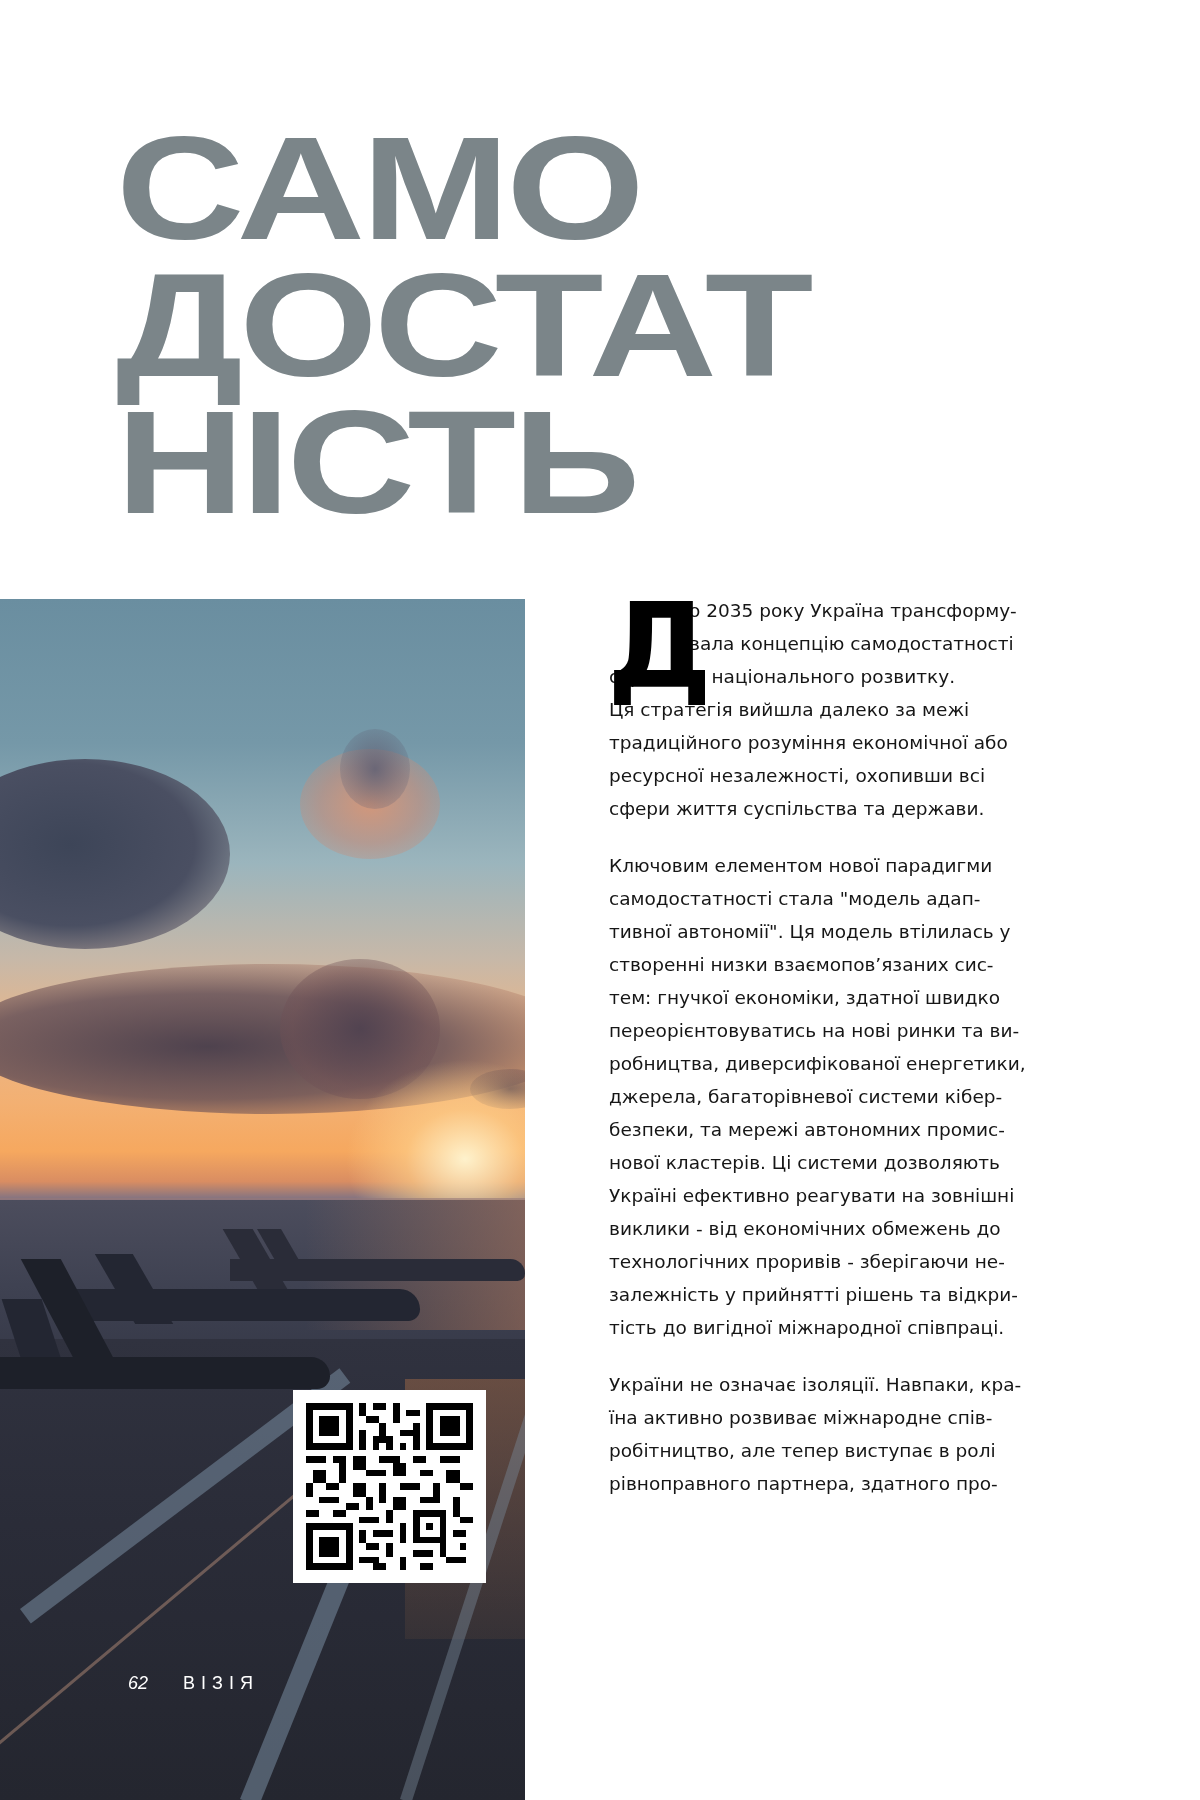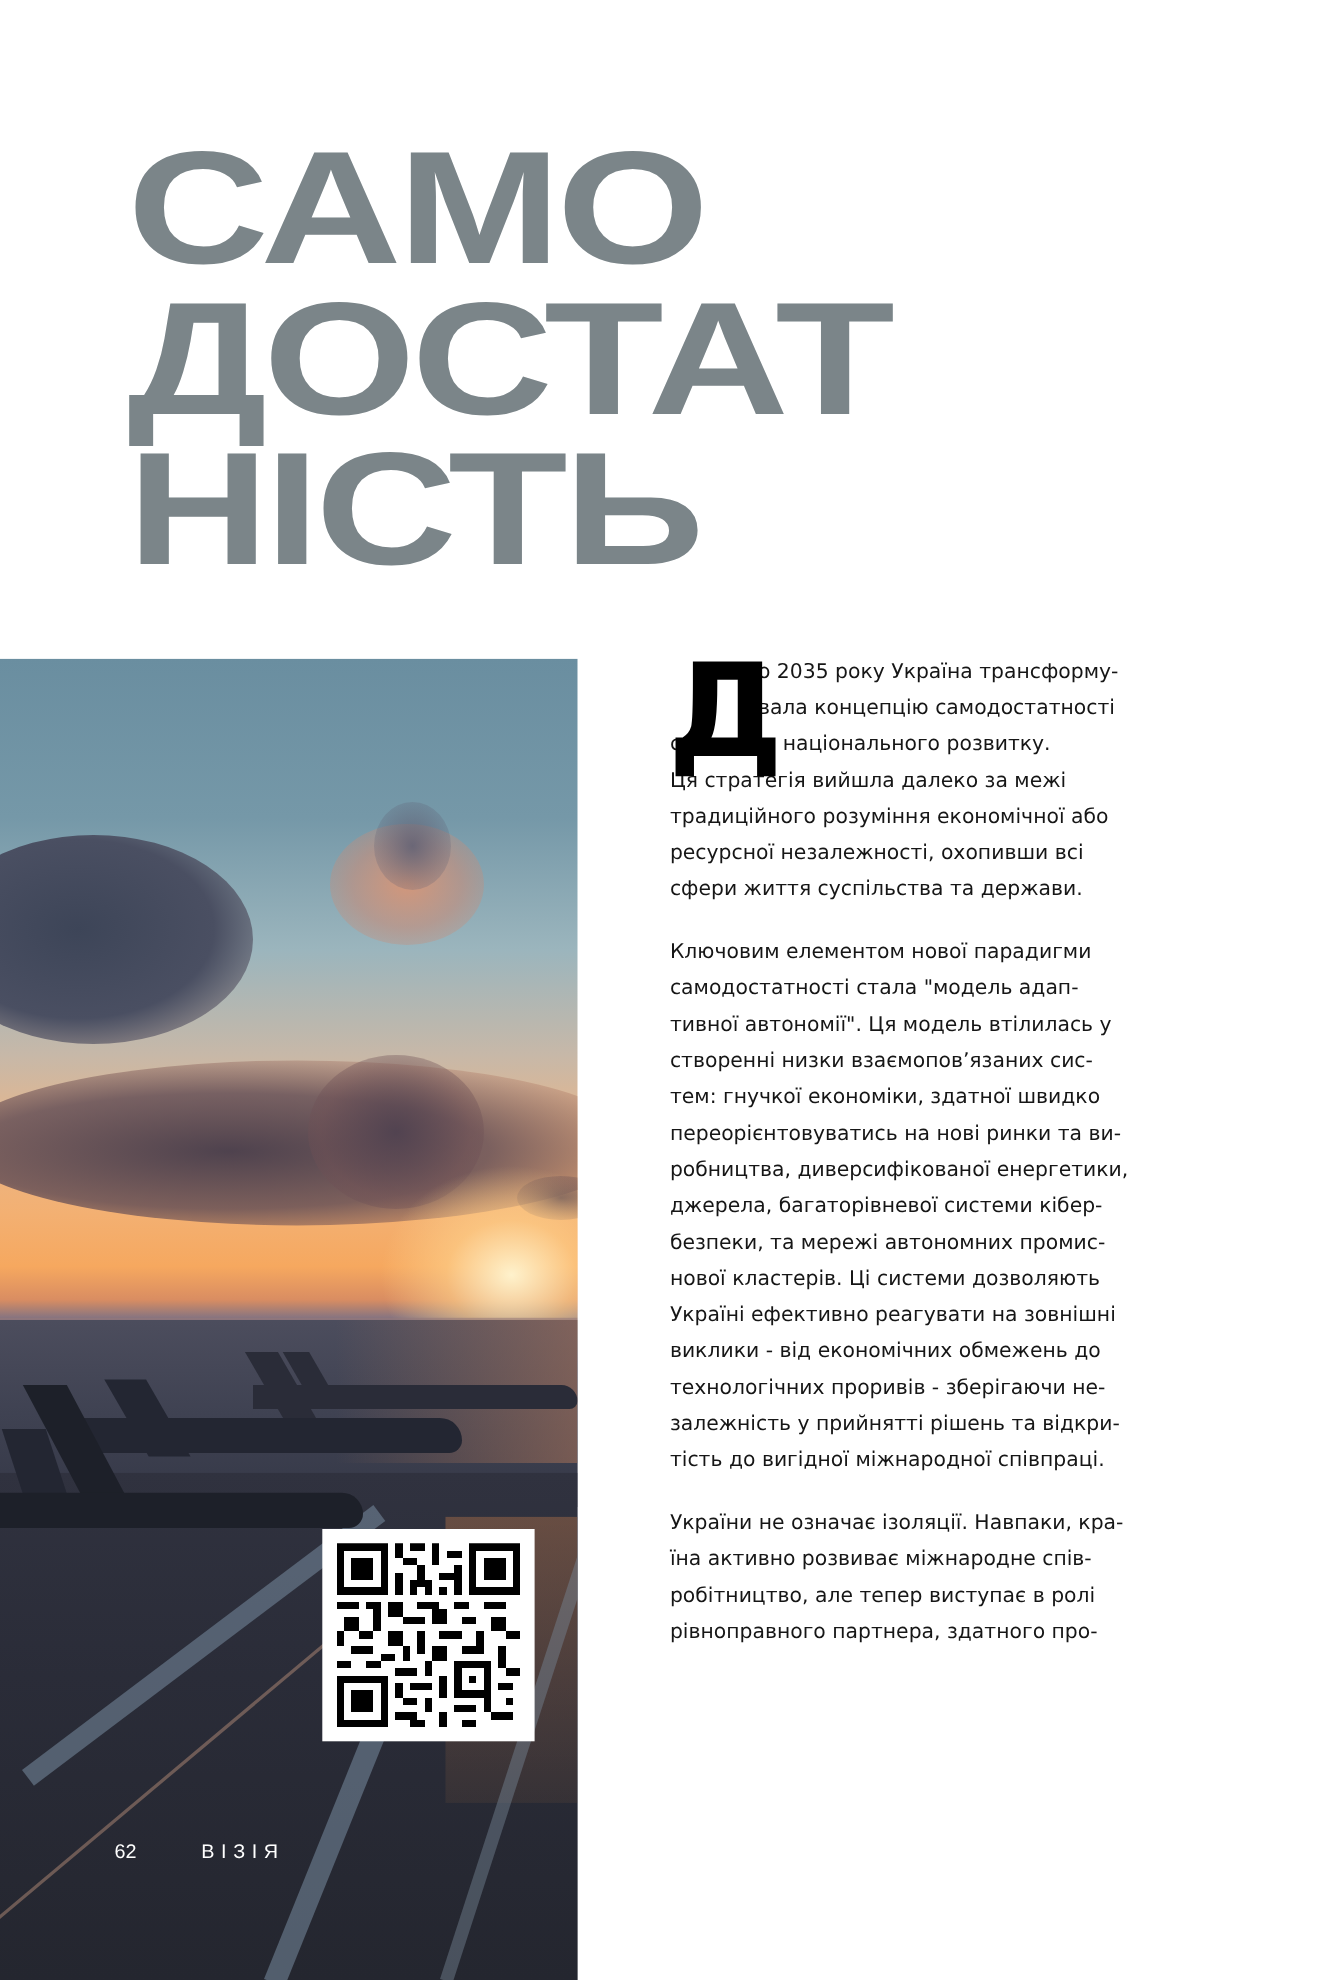--- a/index.html
+++ b/index.html
@@ -63,21 +63,21 @@
   .qr {
     position: absolute; left: 293px; top: 1390px; width: 193px; height: 193px;
     background: #ffffff; box-sizing: border-box; padding: 13px;
   }
   .qr svg { display: block; width: 167px; height: 167px; }
 
   .folio {
     position: absolute; top: 1673px; color: #ffffff;
     font-family: "Liberation Sans", sans-serif; font-size: 18px; line-height: 20px;
   }
-  .page-num { left: 104px; }
+  .page-num { left: 128px; font-style: italic; }
   .mag-name { left: 183px; letter-spacing: 6px; }
 
   .body {
     position: absolute; left: 609px; top: 594px; width: 450px;
     color: #161616;
     font-family: "DejaVu Sans", sans-serif;
     font-size: 18.5px; line-height: 33px;
   }
   .para { margin: 0 0 24px 0; }
   .line { display: block; white-space: nowrap; }

